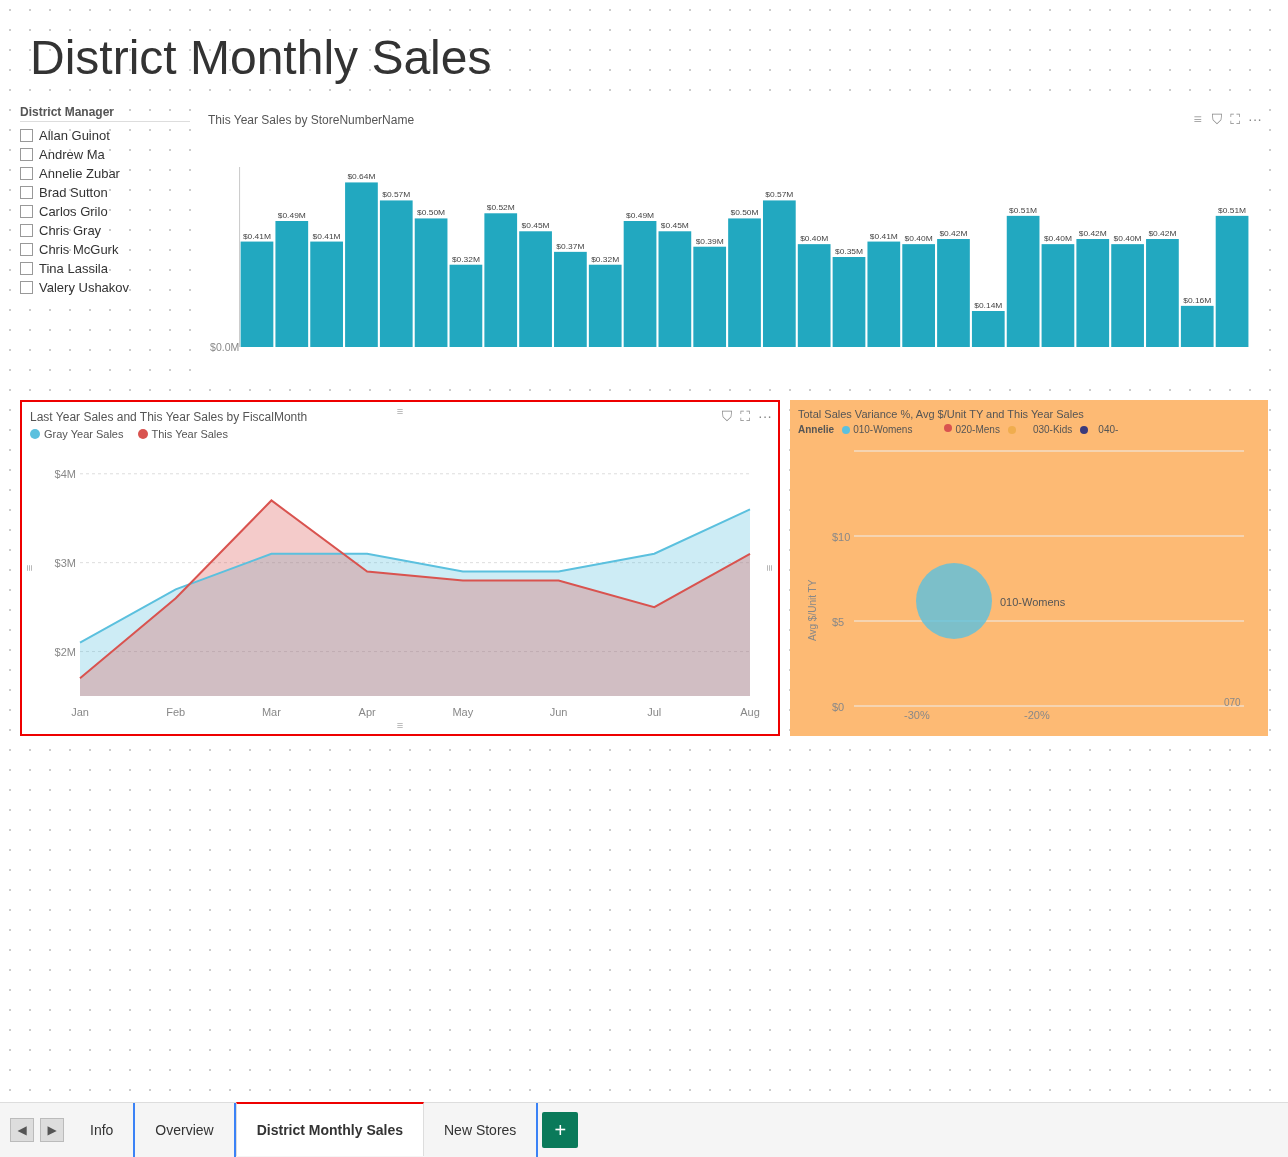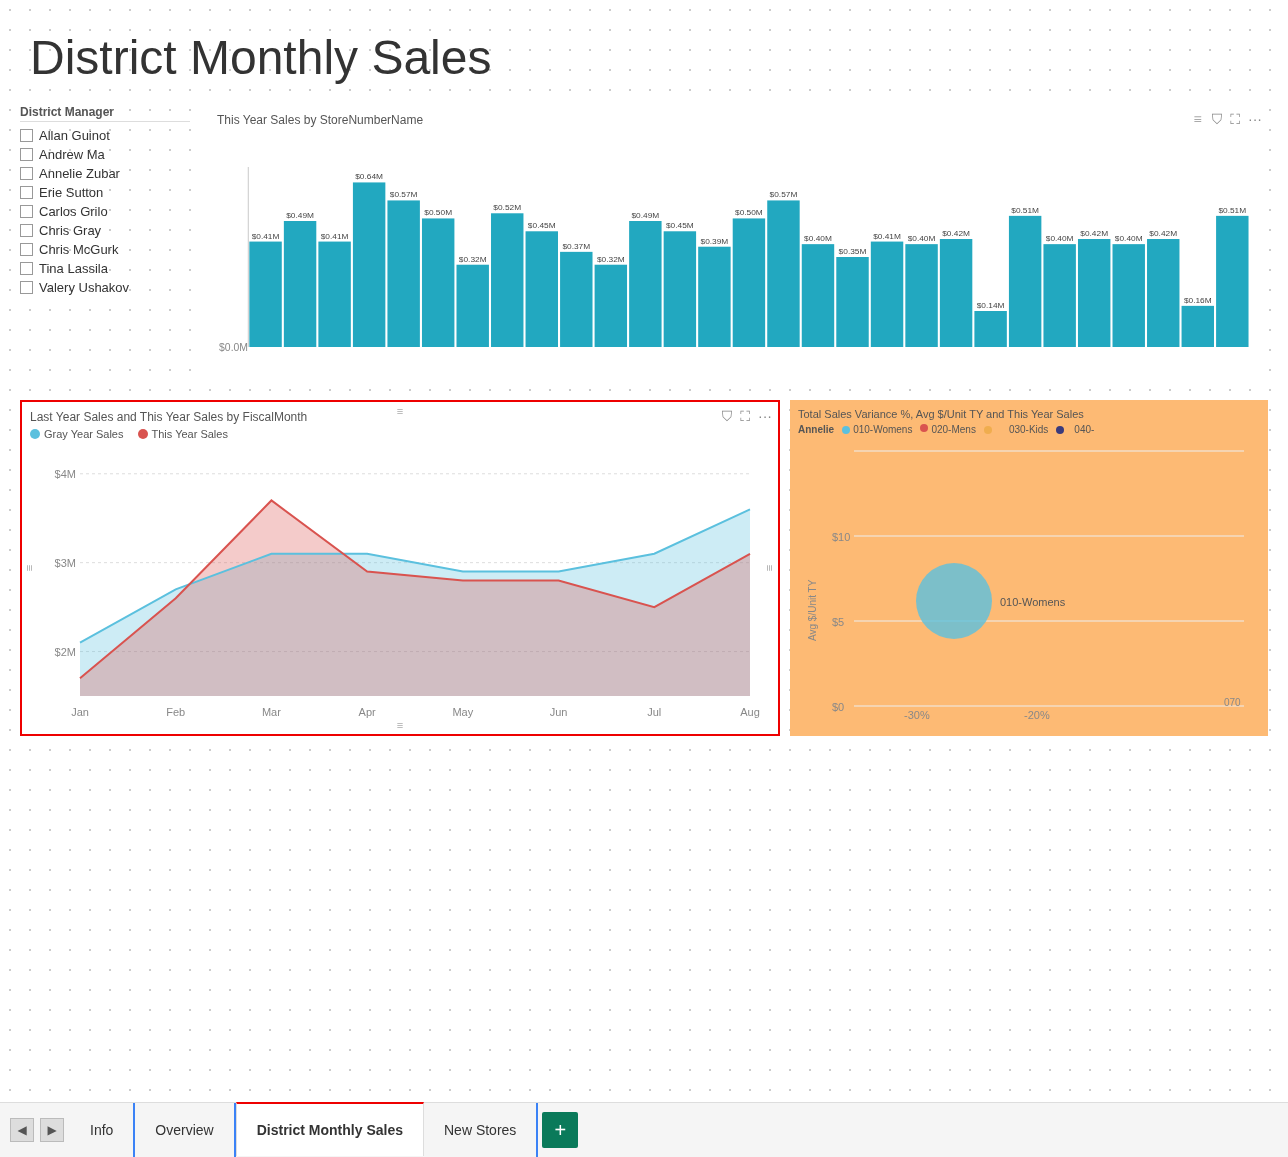--- a/index.html
+++ b/index.html
@@ -42,21 +42,21 @@
       z-index: 2;
       padding-left: 10px;
       padding-top: 10px;
     }
 
     
     .content-row {
       display: flex;
       position: relative;
       z-index: 2;
-      gap: 9px;
+      gap: 0px;
       justify-content: flex-end;
     }
 
     
     .slicer-panel {
       width: 170px;
       min-width: 170px;
       margin-right: 10px;
     }
 
@@ -285,21 +285,21 @@
             <div class="slicer-item">
               <div class="slicer-checkbox"></div>
               <span>Andrew Ma</span>
             </div>
             <div class="slicer-item">
               <div class="slicer-checkbox"></div>
               <span>Annelie Zubar</span>
             </div>
             <div class="slicer-item">
               <div class="slicer-checkbox"></div>
-              <span>Erie Sutton</span>
+              <span>Brad Sutton</span>
             </div>
             <div class="slicer-item">
               <div class="slicer-checkbox"></div>
               <span>Carlos Grilo</span>
             </div>
             <div class="slicer-item">
               <div class="slicer-checkbox"></div>
               <span>Chris Gray</span>
             </div>
             <div class="slicer-item">
@@ -476,21 +476,21 @@
       </div>
 
       <div class="scatter-panel">
         <div class="scatter-title">Total Sales Variance %, Avg $/Unit TY and This Year Sales</div>
         <div class="scatter-legend">
           <span style="font-weight:600;">Annelie</span>
           <span style="display:flex;align-items:center;gap:3px;">
             <span style="display:inline-block;width:8px;height:8px;border-radius:50%;background:#5bc0de;"></span>
             <span>010-Womens</span>
           </span>
-          <span style="display:flex;align-items:flex-start;gap:3px;">
+          <span style="display:flex;align-items:flex-start;gap:3px;margin-left:24px;">
             <span style="display:inline-block;width:8px;height:8px;border-radius:50%;background:#d9534f;"></span>
             <span>020-Mens</span>
           </span>
           <span style="display:flex;align-items:center;gap:17px;">
             <span style="display:inline-block;width:8px;height:8px;border-radius:50%;background:#f0ad4e;"></span>
             <span>030-Kids</span>
           </span>
           <span style="display:flex;align-items:center;gap:10px;">
             <span style="display:inline-block;width:8px;height:8px;border-radius:50%;background:#3a3a7c;"></span>
             <span>040-</span>

